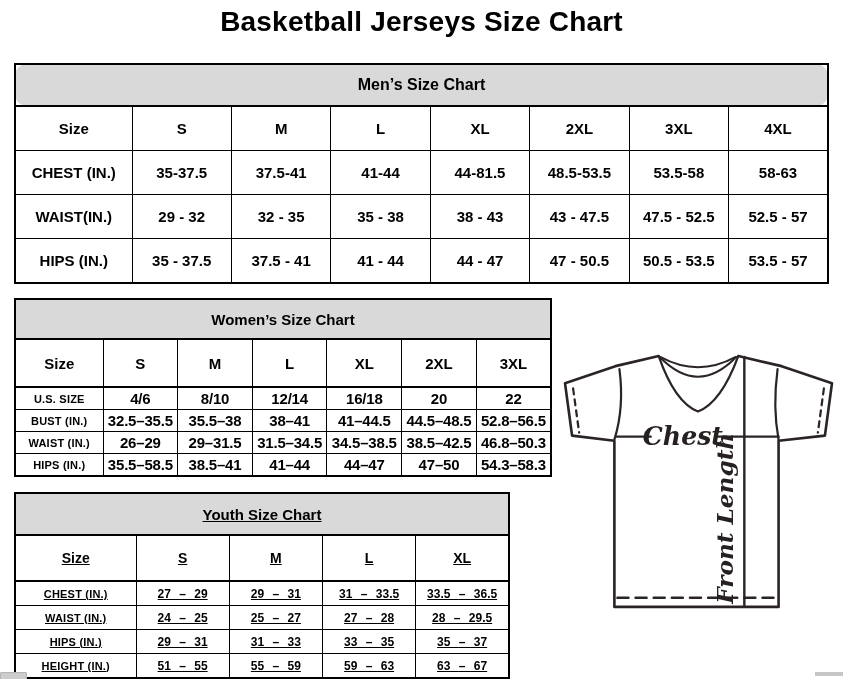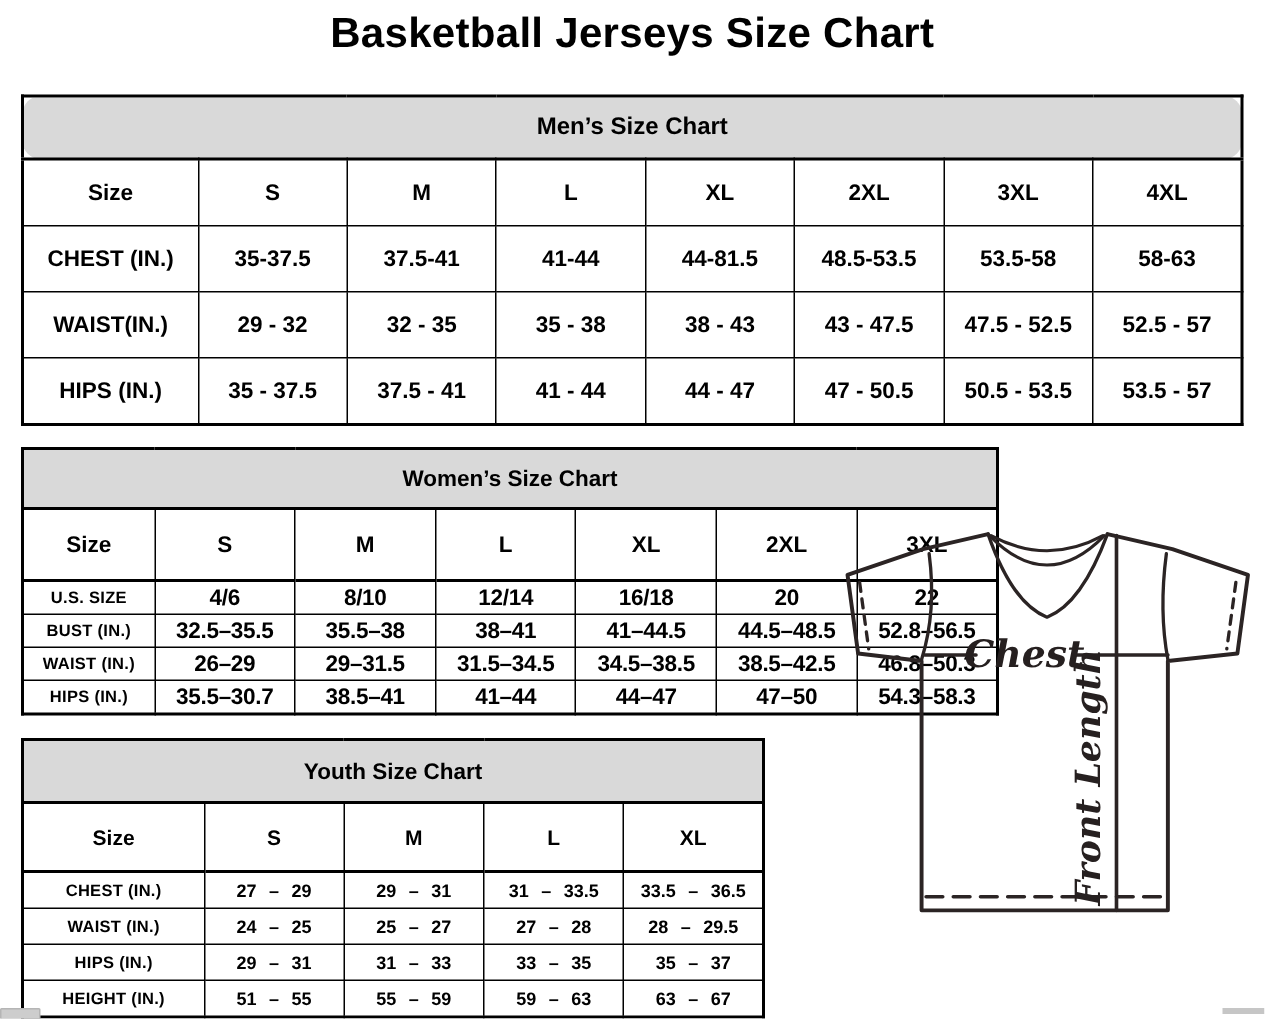--- a/index.html
+++ b/index.html
@@ -20,27 +20,27 @@
     border:1px solid #000;text-align:center;vertical-align:middle;
     font-weight:bold;padding:0;overflow:hidden;white-space:nowrap;
   }
   tr.band th{background:#d9d9d9;border-bottom:2px solid #000;}
   
   #men-table{left:14px;top:63px;width:815px;}
   #men-table tr.band th{height:40px;font-size:16px;border-radius:12px;}
   #men-table tr.cols th{height:43px;font-size:15px;}
   #men-table tr.data th,#men-table tr.data td{height:43px;font-size:15px;}
   
-  #women-table{left:14px;top:298px;width:652px;padding-left:10px;}
+  #women-table{left:14px;top:298px;width:538px;padding-left:10px;}
   #women-table tr.band th{height:38px;font-size:15px;}
   #women-table tr.cols th{height:46px;font-size:15px;border-bottom:2px solid #000;}
   #women-table tr.data th{height:21px;font-size:11px;letter-spacing:.2px;}
   #women-table tr.data td{height:21px;font-size:15px;letter-spacing:-.2px;}
   
-  #youth-table{left:14px;top:492px;width:496px;}
+  #youth-table{left:14px;top:492px;width:496px;text-decoration:underline;}
   #youth-table tr.band th{height:40px;font-size:15px;}
   #youth-table tr.cols th{height:44px;font-size:14px;border-bottom:2px solid #000;}
   #youth-table tr.data th{height:23px;font-size:11px;letter-spacing:.2px;}
   #youth-table tr.data td{height:23px;font-size:12px;word-spacing:5px;}
   
   .jersey-wrap{position:absolute;left:562px;top:352px;width:274px;height:264px;}
   .jersey-wrap svg{display:block;width:100%;height:100%;}
   .measure-text{
     font-family:"DejaVu Serif","Liberation Serif",serif;
     font-style:italic;font-weight:bold;fill:#262020;
@@ -161,21 +161,21 @@
           <th>WAIST (IN.)</th>
           <td>26–29</td>
           <td>29–31.5</td>
           <td>31.5–34.5</td>
           <td>34.5–38.5</td>
           <td>38.5–42.5</td>
           <td>46.8–50.3</td>
         </tr>
         <tr class="data">
           <th>HIPS (IN.)</th>
-          <td>35.5–30.7</td>
+          <td>35.5–58.5</td>
           <td>38.5–41</td>
           <td>41–44</td>
           <td>44–47</td>
           <td>47–50</td>
           <td>54.3–58.3</td>
         </tr>
       </tbody>
     </table>
 
   <table class="size-table" id="youth-table">

